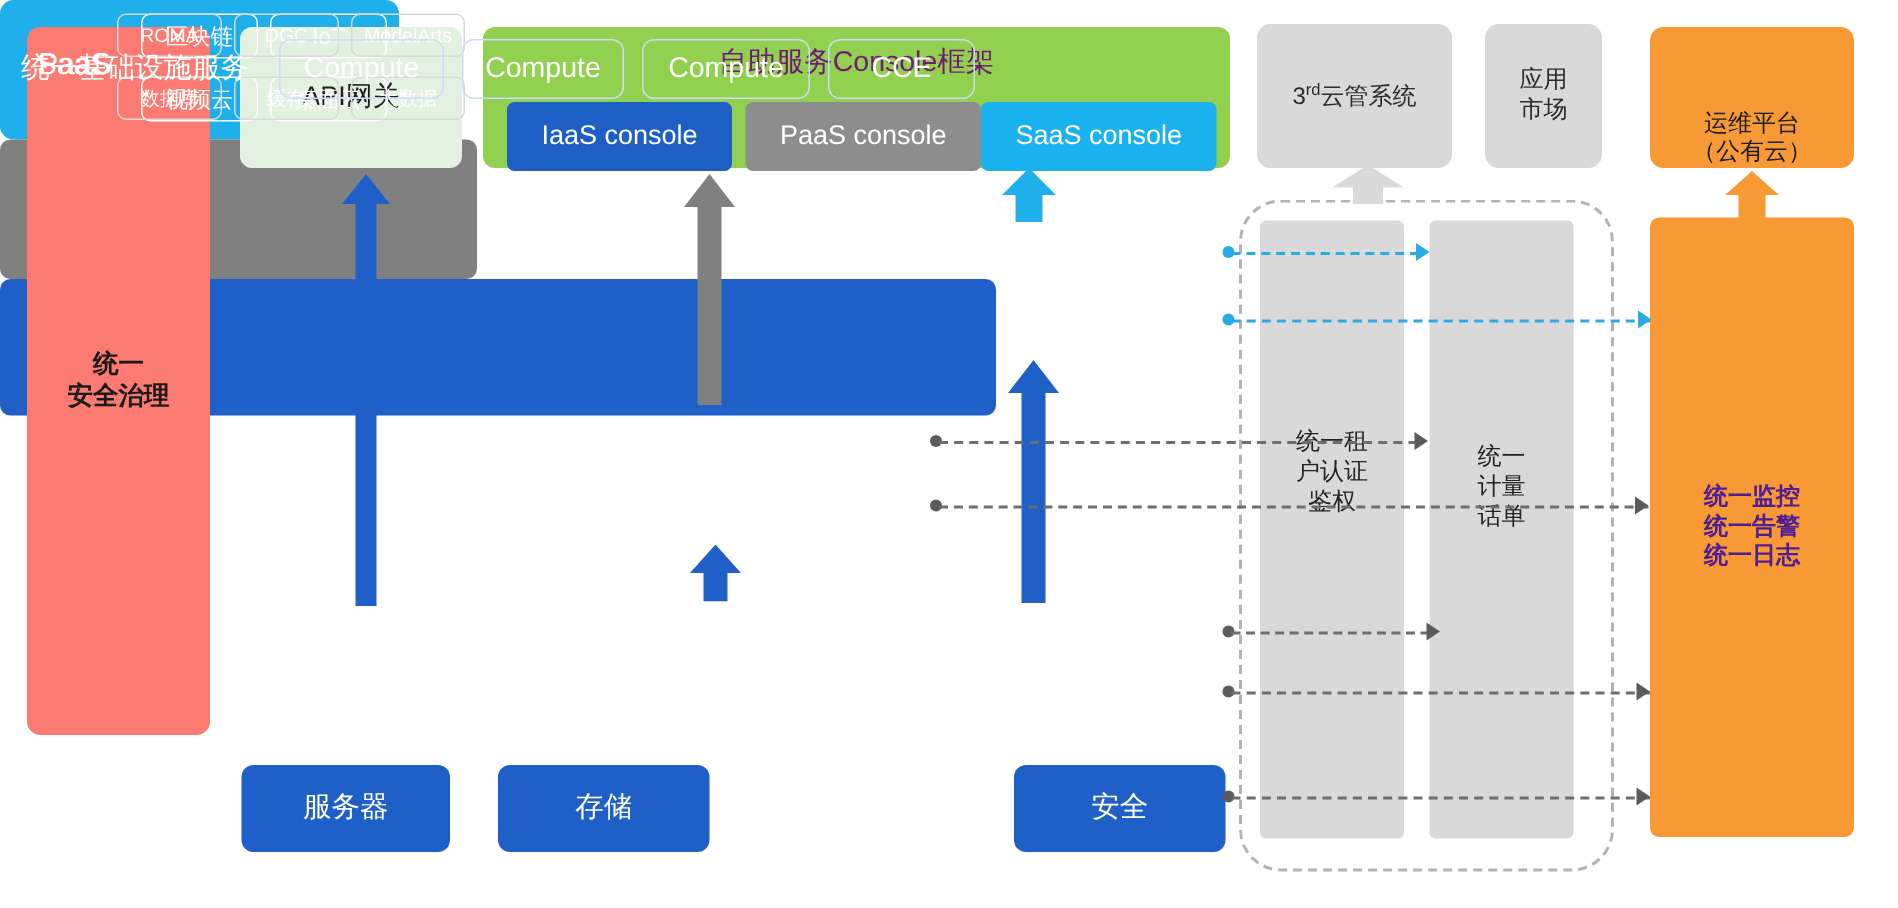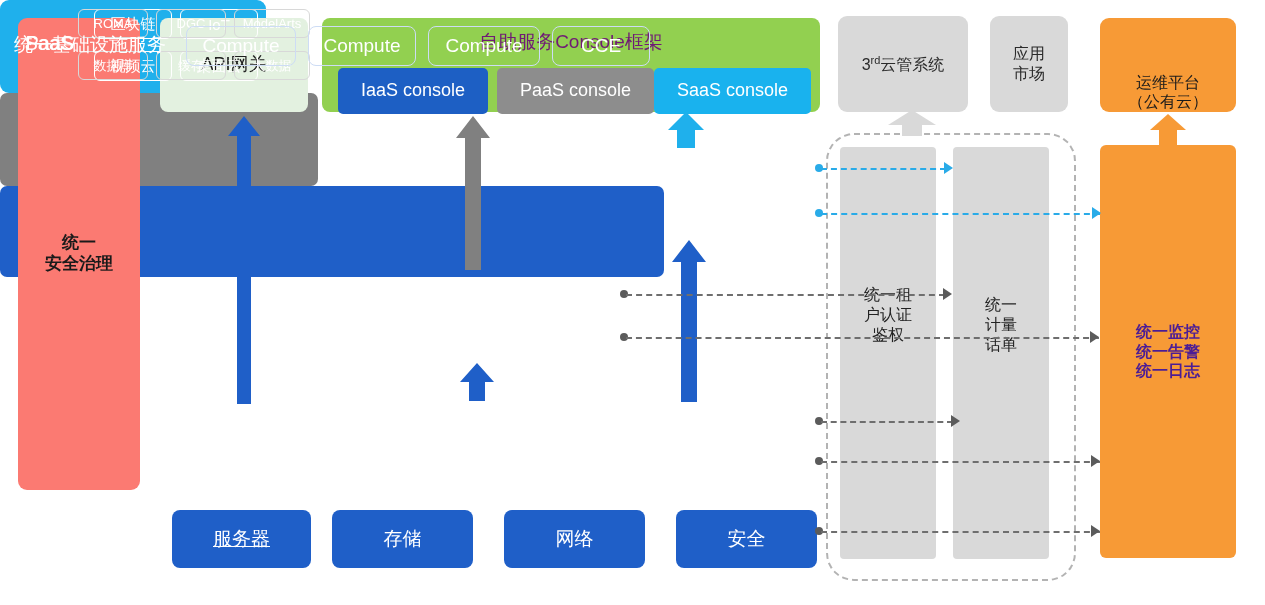--- a/index.html
+++ b/index.html
@@ -197,21 +197,21 @@
   .ic-4 { left: 552px; width: 96px; }
 
   
   .hw {
     top: 510px; height: 58px;
     background: #1f5fc8;
     border-radius: 8px;
     color: #ffffff;
     font-size: 19px;
   }
-  .hw-1 { left: 172px; width: 139px; text-decoration: underline; }
+  .hw-1 { left: 161px; width: 139px; }
   .hw-2 { left: 332px; width: 141px; }
   .hw-3 { left: 504px; width: 141px; }
   .hw-4 { left: 676px; width: 141px; }
 
   
   .dashed-container {
     position: absolute;
     left: 826px; top: 133px; width: 250px; height: 448px;
     border: 2.5px dashed #b3b3b3;
     border-radius: 28px;
@@ -342,23 +342,20 @@
     <div class="infra-chip ic-3">Compute</div>
     <div class="infra-chip ic-4">CCE</div>
   </div>
 
   <div class="box hw hw-1">
     <span>服务器</span>
   </div>
   <div class="box hw hw-2">
     <span>存储</span>
   </div>
-  <div class="box hw hw-3">
-    <span>网络</span>
-  </div>
   <div class="box hw hw-4">
     <span>安全</span>
   </div>
 
   <div class="dashed-container"></div>
 
   <div class="gray-col auth-col">
     <span>
       <span>统一租</span><br>
       <span>户认证</span><br>

